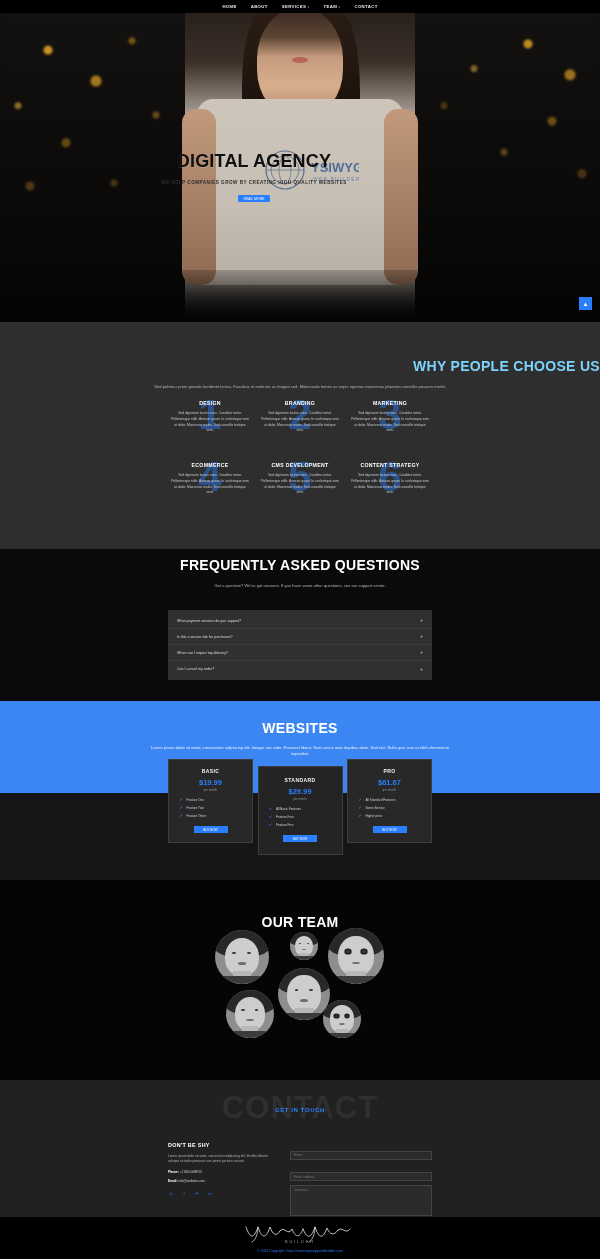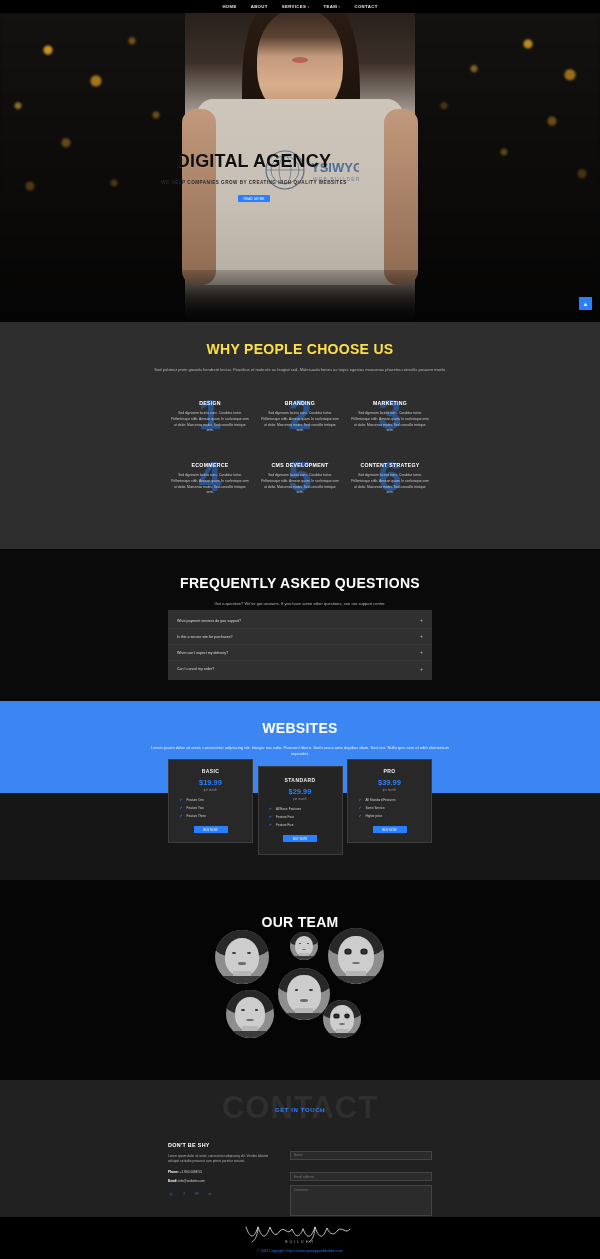--- a/index.html
+++ b/index.html
@@ -63,32 +63,32 @@
             letter-spacing:.2px;cursor:pointer;}
   .scroll-top{position:absolute;right:8px;bottom:12px;width:13px;height:13px;background:#2a7fff;
               display:flex;align-items:center;justify-content:center;font-size:6px;color:#fff;cursor:pointer;z-index:30;}
 
   
   .sec-title{text-align:center;font-size:14px;font-weight:bold;letter-spacing:.3px;}
   .sec-sub{text-align:center;font-size:4.1px;color:#b5b5b5;line-height:1.55;margin:0 auto;}
 
   
   .choose{position:absolute;top:322px;left:0;width:600px;height:227px;background:#2e2e2e;}
-  .choose .sec-title{margin-top:19px;color:#fde047;}
+  .choose .sec-title{margin-top:36px;color:#7dd3fc;text-align:right;}
   .choose .sec-sub{margin-top:10px;width:470px;}
   .svc-grid{position:absolute;top:78px;left:165px;width:270px;display:flex;flex-wrap:wrap;}
   .svc{width:90px;padding:0 6px;position:relative;text-align:center;margin-bottom:28px;}
   .svc-num{position:absolute;left:50%;transform:translateX(-50%);top:-6px;font-size:42px;
            font-weight:bold;color:#2a6fd6;opacity:.55;z-index:0;line-height:1;}
   .svc-h{position:relative;z-index:2;font-size:5.2px;font-weight:bold;letter-spacing:.3px;color:#fff;}
   .svc-p{position:relative;z-index:2;margin-top:5px;font-size:3.3px;line-height:1.75;color:#c9c9c9;}
 
   
   .faq{position:absolute;top:549px;left:0;width:600px;height:152px;background:#0a0a0a;}
-  .faq .sec-title{margin-top:26px;color:#fff;}
+  .faq .sec-title{margin-top:8px;color:#fff;}
   .faq .sec-sub{margin-top:10px;width:420px;}
   .faq-list{position:absolute;top:61px;left:168px;width:264px;background:#303030;padding:3px 0;}
   .faq-row{height:16px;display:flex;align-items:center;justify-content:space-between;
            padding:0 9px;border-bottom:1px solid #3a3a3a;cursor:pointer;}
   .faq-row:last-child{border-bottom:none;}
   .faq-q{font-size:3.6px;color:#dcdcdc;}
   .faq-plus{font-size:5px;color:#bdbdbd;line-height:1;}
 
   
   .pricing{position:absolute;top:701px;left:0;width:600px;height:179px;background:#161616;}
@@ -309,21 +309,21 @@
         <div class="plan-feat">
           <span class="tick">✔</span>
           <span>Feature Five</span>
         </div>
       </div>
       <div class="plan-btn">BUY NOW</div>
     </div>
 
     <div class="plan">
       <div class="plan-name">PRO</div>
-      <div class="plan-price">$39.99</div>
+      <div class="plan-price">$61.67</div>
       <div class="plan-per">per month</div>
       <div class="plan-feats">
         <div class="plan-feat">
           <span class="tick">✔</span>
           <span>All Standard Features</span>
         </div>
         <div class="plan-feat">
           <span class="tick">✔</span>
           <span>Some Service</span>
         </div>

